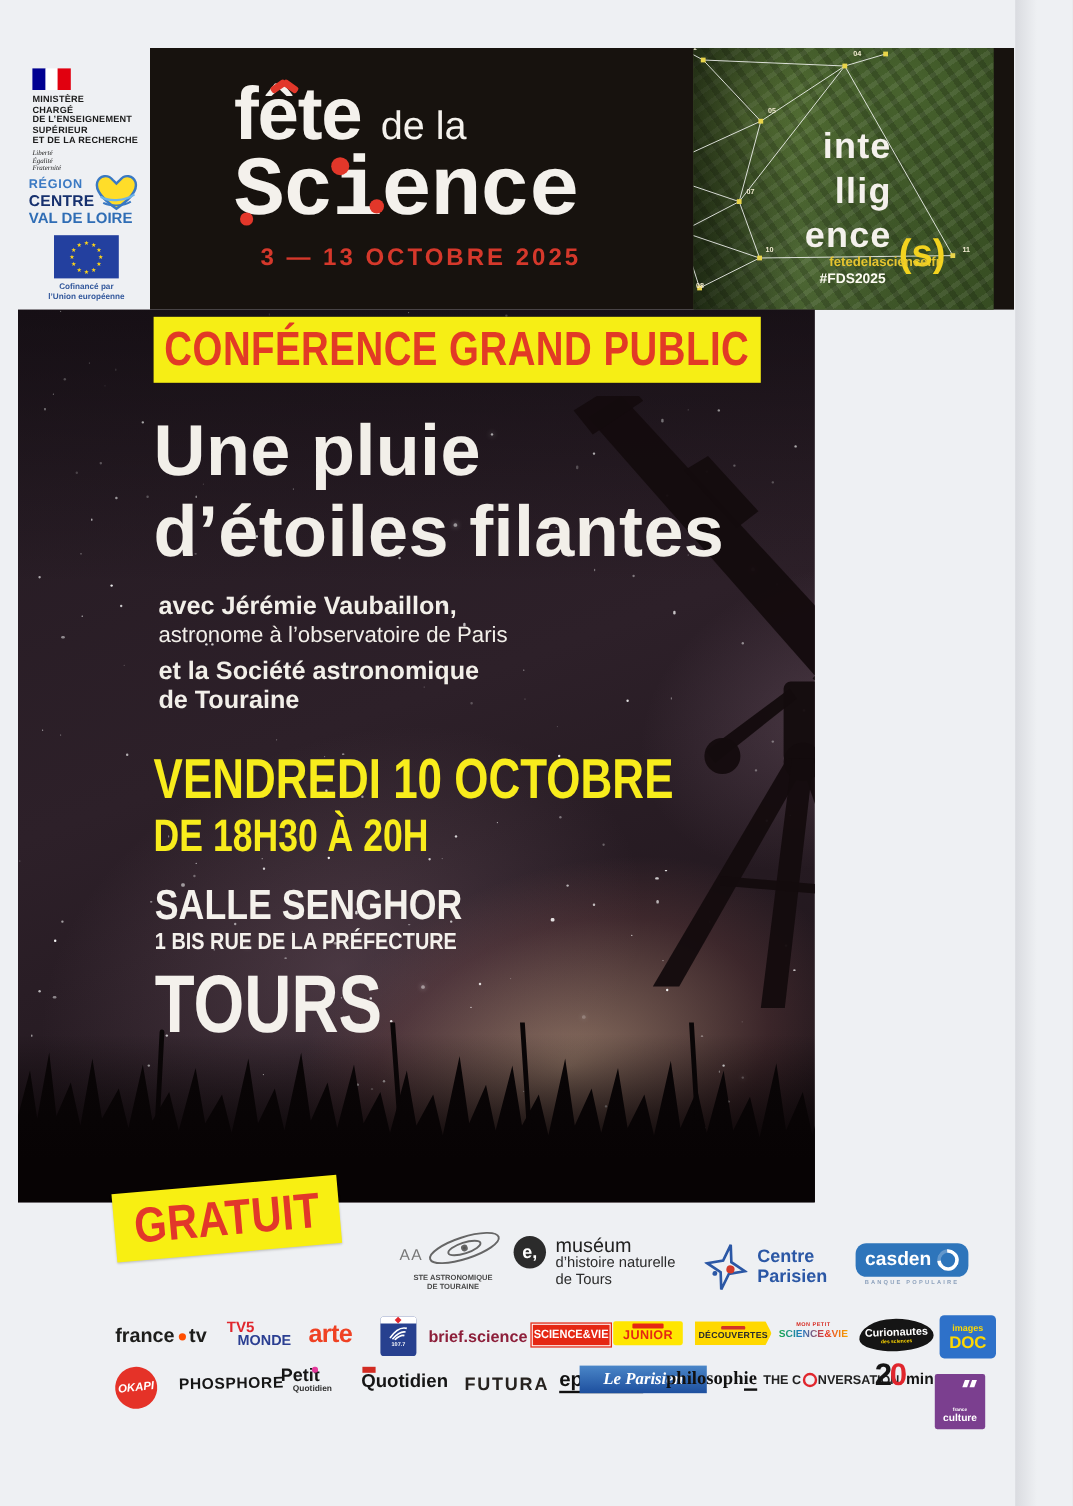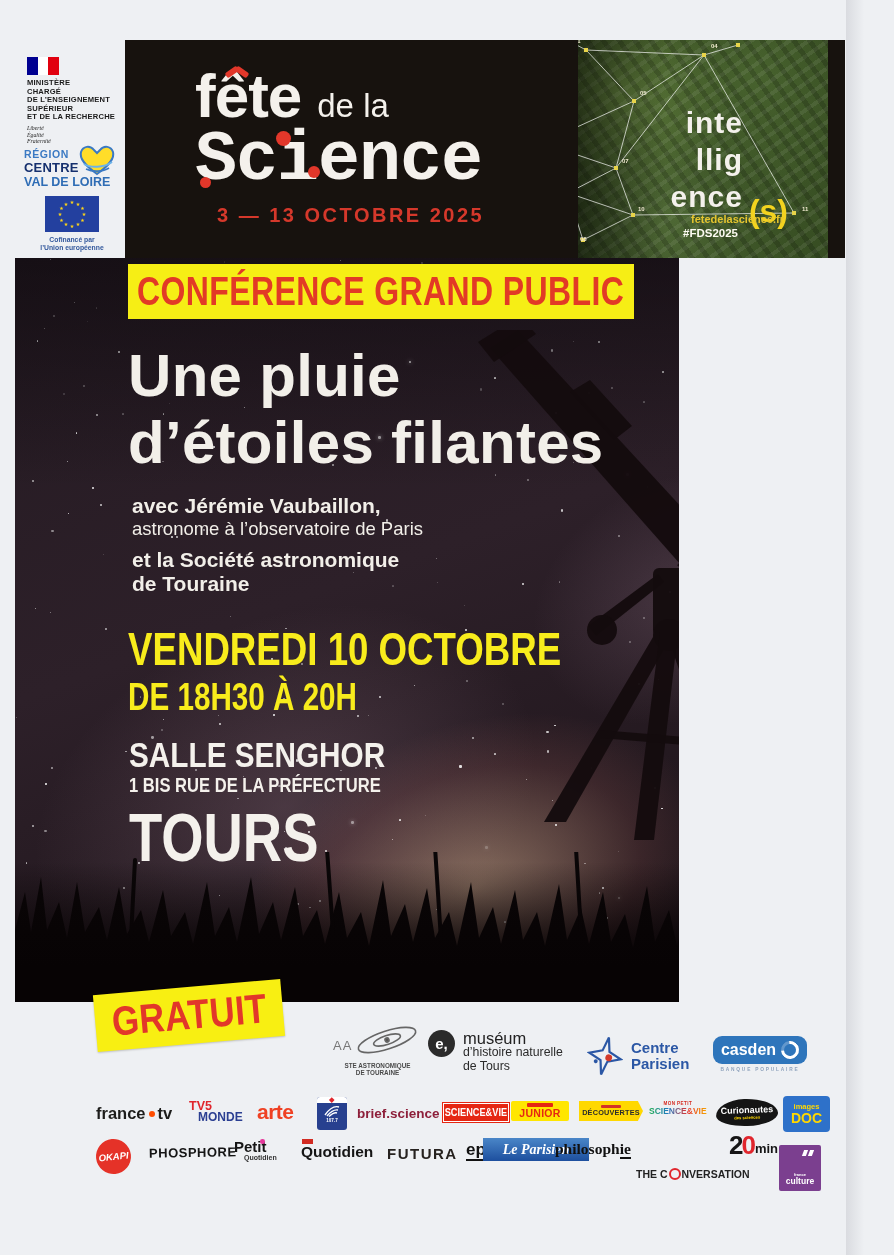--- a/index.html
+++ b/index.html
@@ -119,21 +119,21 @@
   .pq-sub{font-size:7px;font-weight:800;color:#333;margin-left:10px;line-height:8px;}
   .mq{font-size:15.5px;font-weight:900;color:#151515;position:relative;line-height:15px;}
   .mq i{position:absolute;left:1px;top:-5px;width:11px;height:5px;background:#d22b22;}
   .futura{font-size:15px;font-weight:900;color:#26221f;letter-spacing:1.5px;}
   .eps{font-size:17px;font-weight:900;color:#111;border-bottom:2px solid #111;padding-bottom:1px;line-height:17px;}
   .eps .oo{color:#f2c500;text-shadow:-1px 0 #111,1px 0 #111,0 -1px #111,0 1px #111;}
   .lepar{width:106px;height:23px;background:linear-gradient(#4a86c8,#1d4f9e);display:flex;align-items:center;justify-content:center;}
   .lepar span{font-family:"Liberation Serif",serif;font-style:italic;font-weight:900;font-size:14px;color:#fff;}
   .philo{font-family:"Liberation Serif",serif;font-weight:800;font-size:15.5px;color:#111;}
   .philo .ul{border-bottom:2px solid #111;}
-  .conv{font-size:10.5px;font-weight:800;color:#222;display:flex;align-items:flex-end;margin-top:24px;}
+  .conv{font-size:10.5px;font-weight:800;color:#222;display:flex;align-items:flex-end;}
   .conv i{width:8px;height:8px;border-radius:50%;border:2.4px solid #e0262d;margin:0 1px;display:inline-block;}
   .min20{display:flex;align-items:flex-end;}
   .min20 .d1{font-size:26px;font-weight:900;color:#151515;line-height:24px;}
   .min20 .d2{font-size:26px;font-weight:900;color:#e0262d;line-height:24px;margin-left:-2px;}
   .min20 .d3{font-size:13px;font-weight:900;color:#151515;margin-left:-1px;line-height:17px;text-align:right;}
   .fcult{width:42px;height:46px;background:#7b3f8f;border-radius:2px;position:relative;display:flex;flex-direction:column;
          align-items:center;justify-content:flex-end;padding-bottom:5px;box-sizing:border-box;}
   .fcult .q{position:absolute;top:5px;right:6px;width:12px;height:6px;}
   .fcult .q::before,.fcult .q::after{content:"";position:absolute;top:0;width:4px;height:6px;background:#fff;transform:skewX(-20deg);}
   .fcult .q::before{left:0;} .fcult .q::after{left:6px;}

